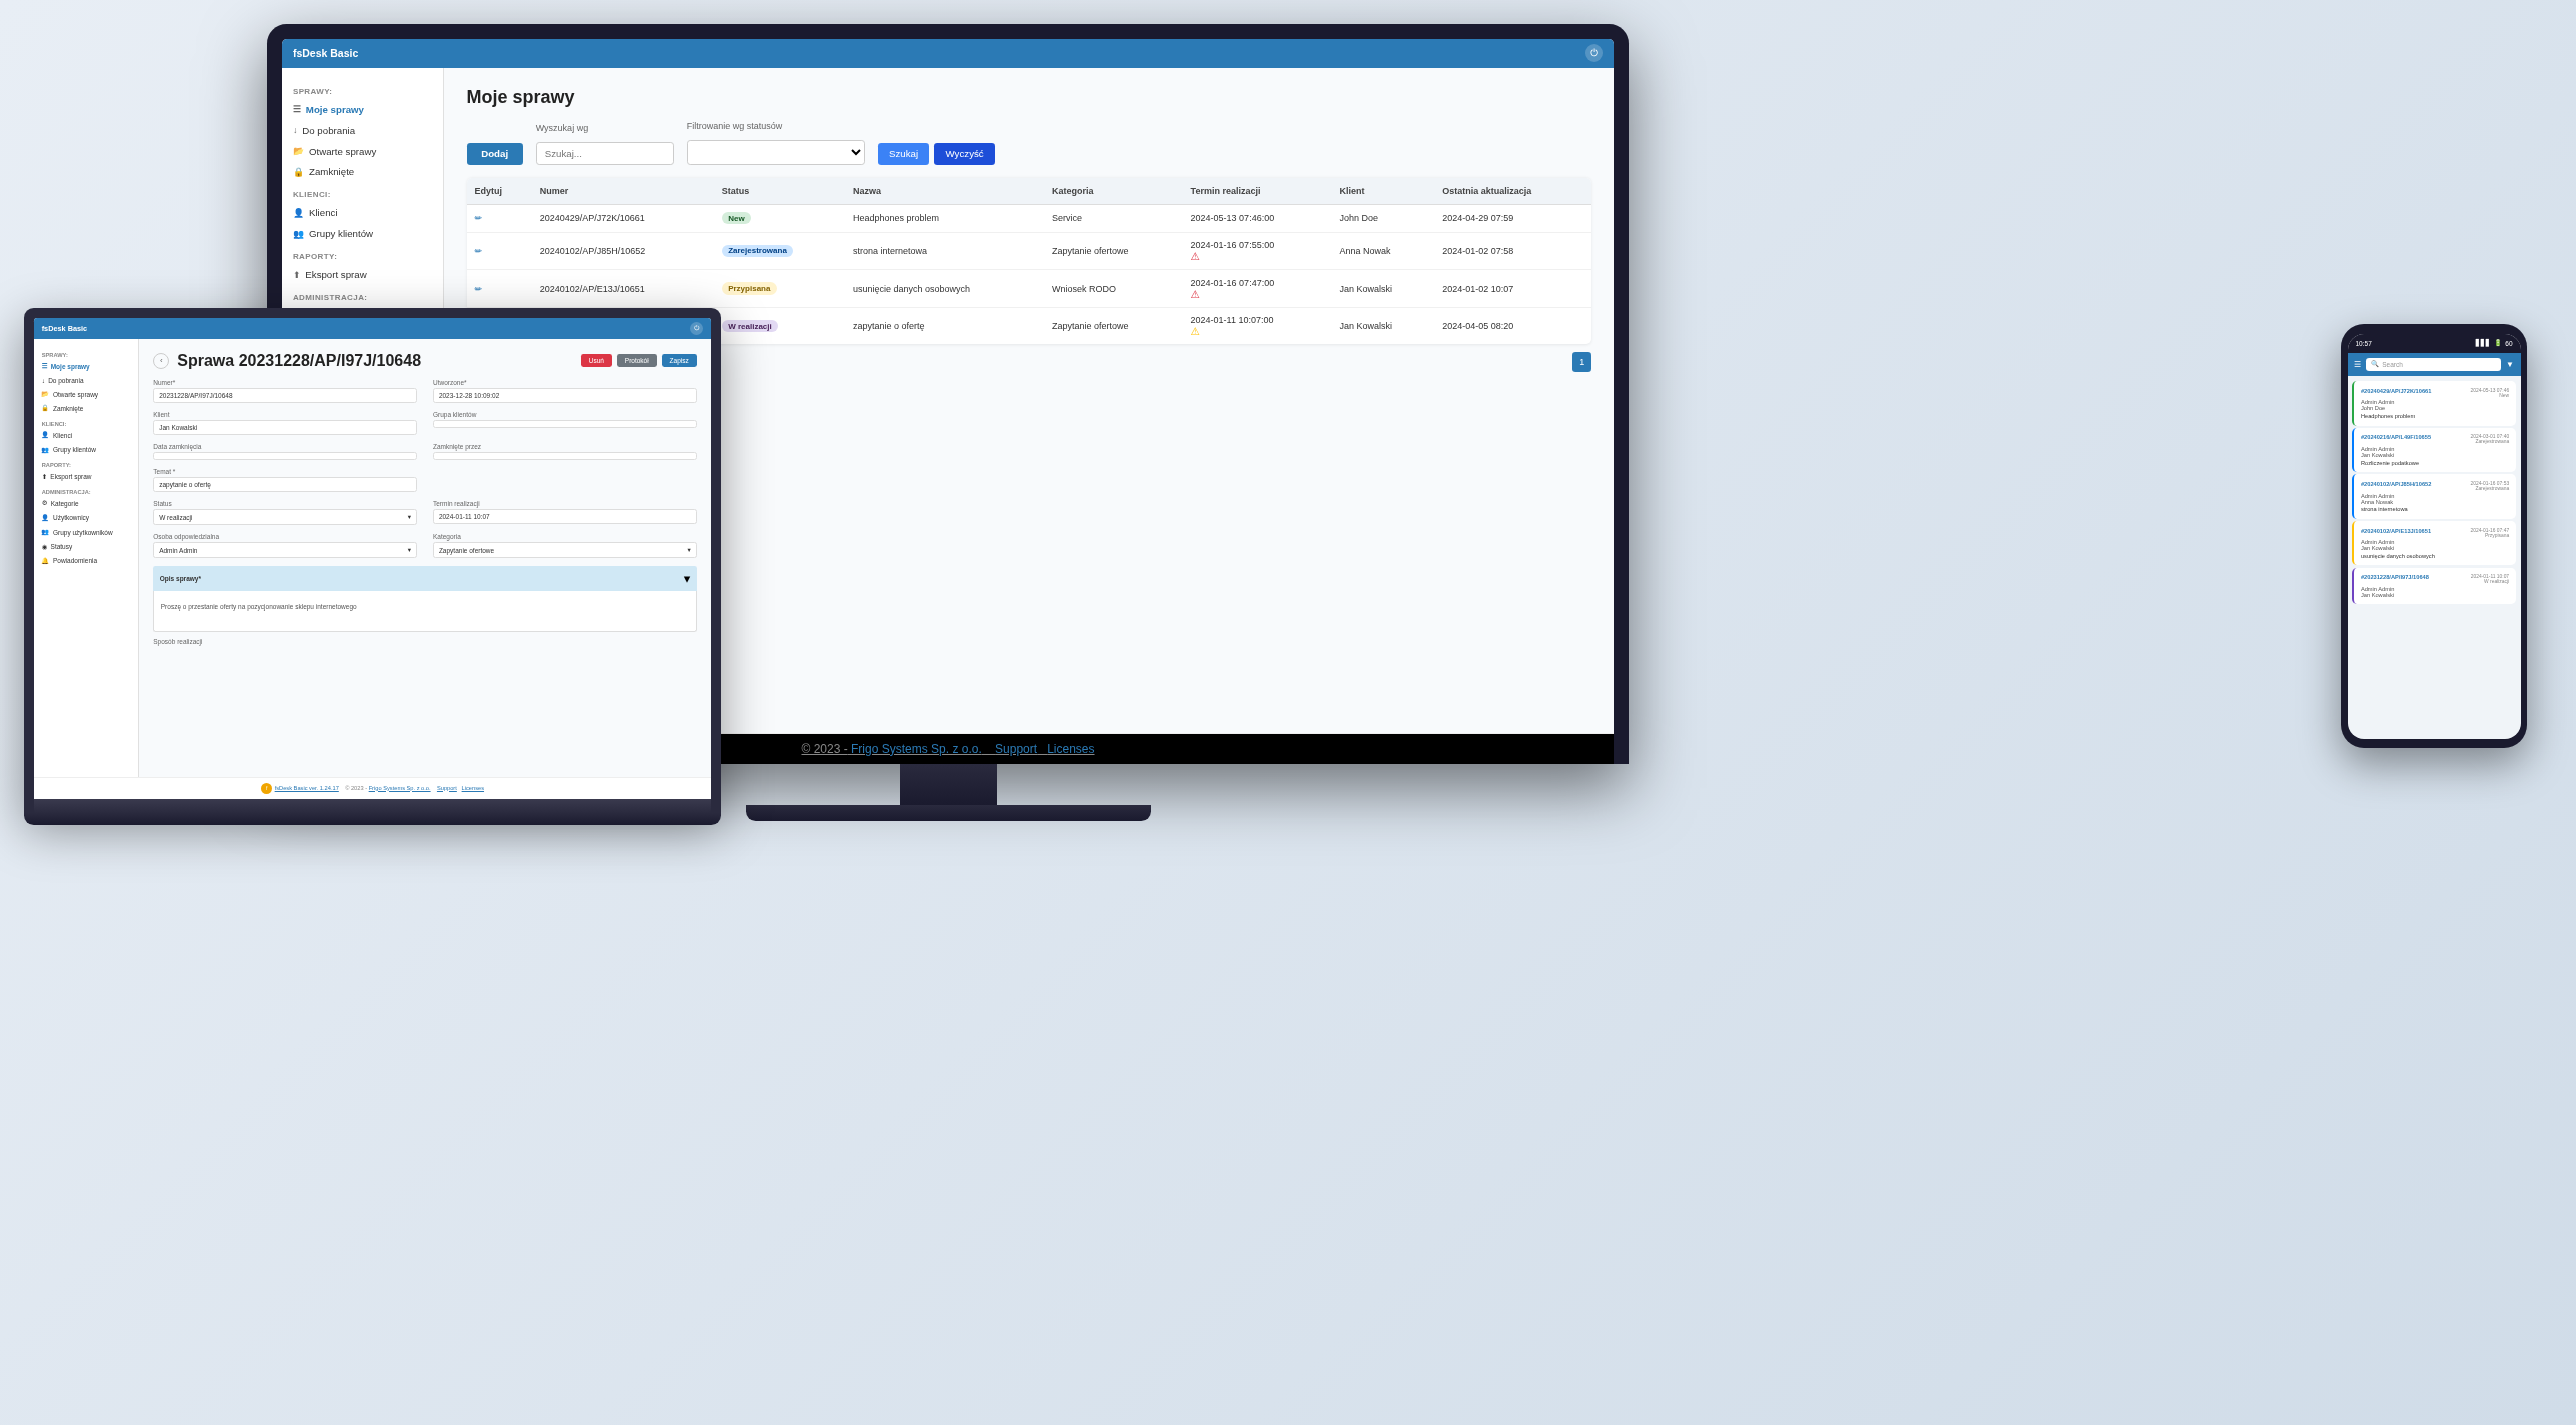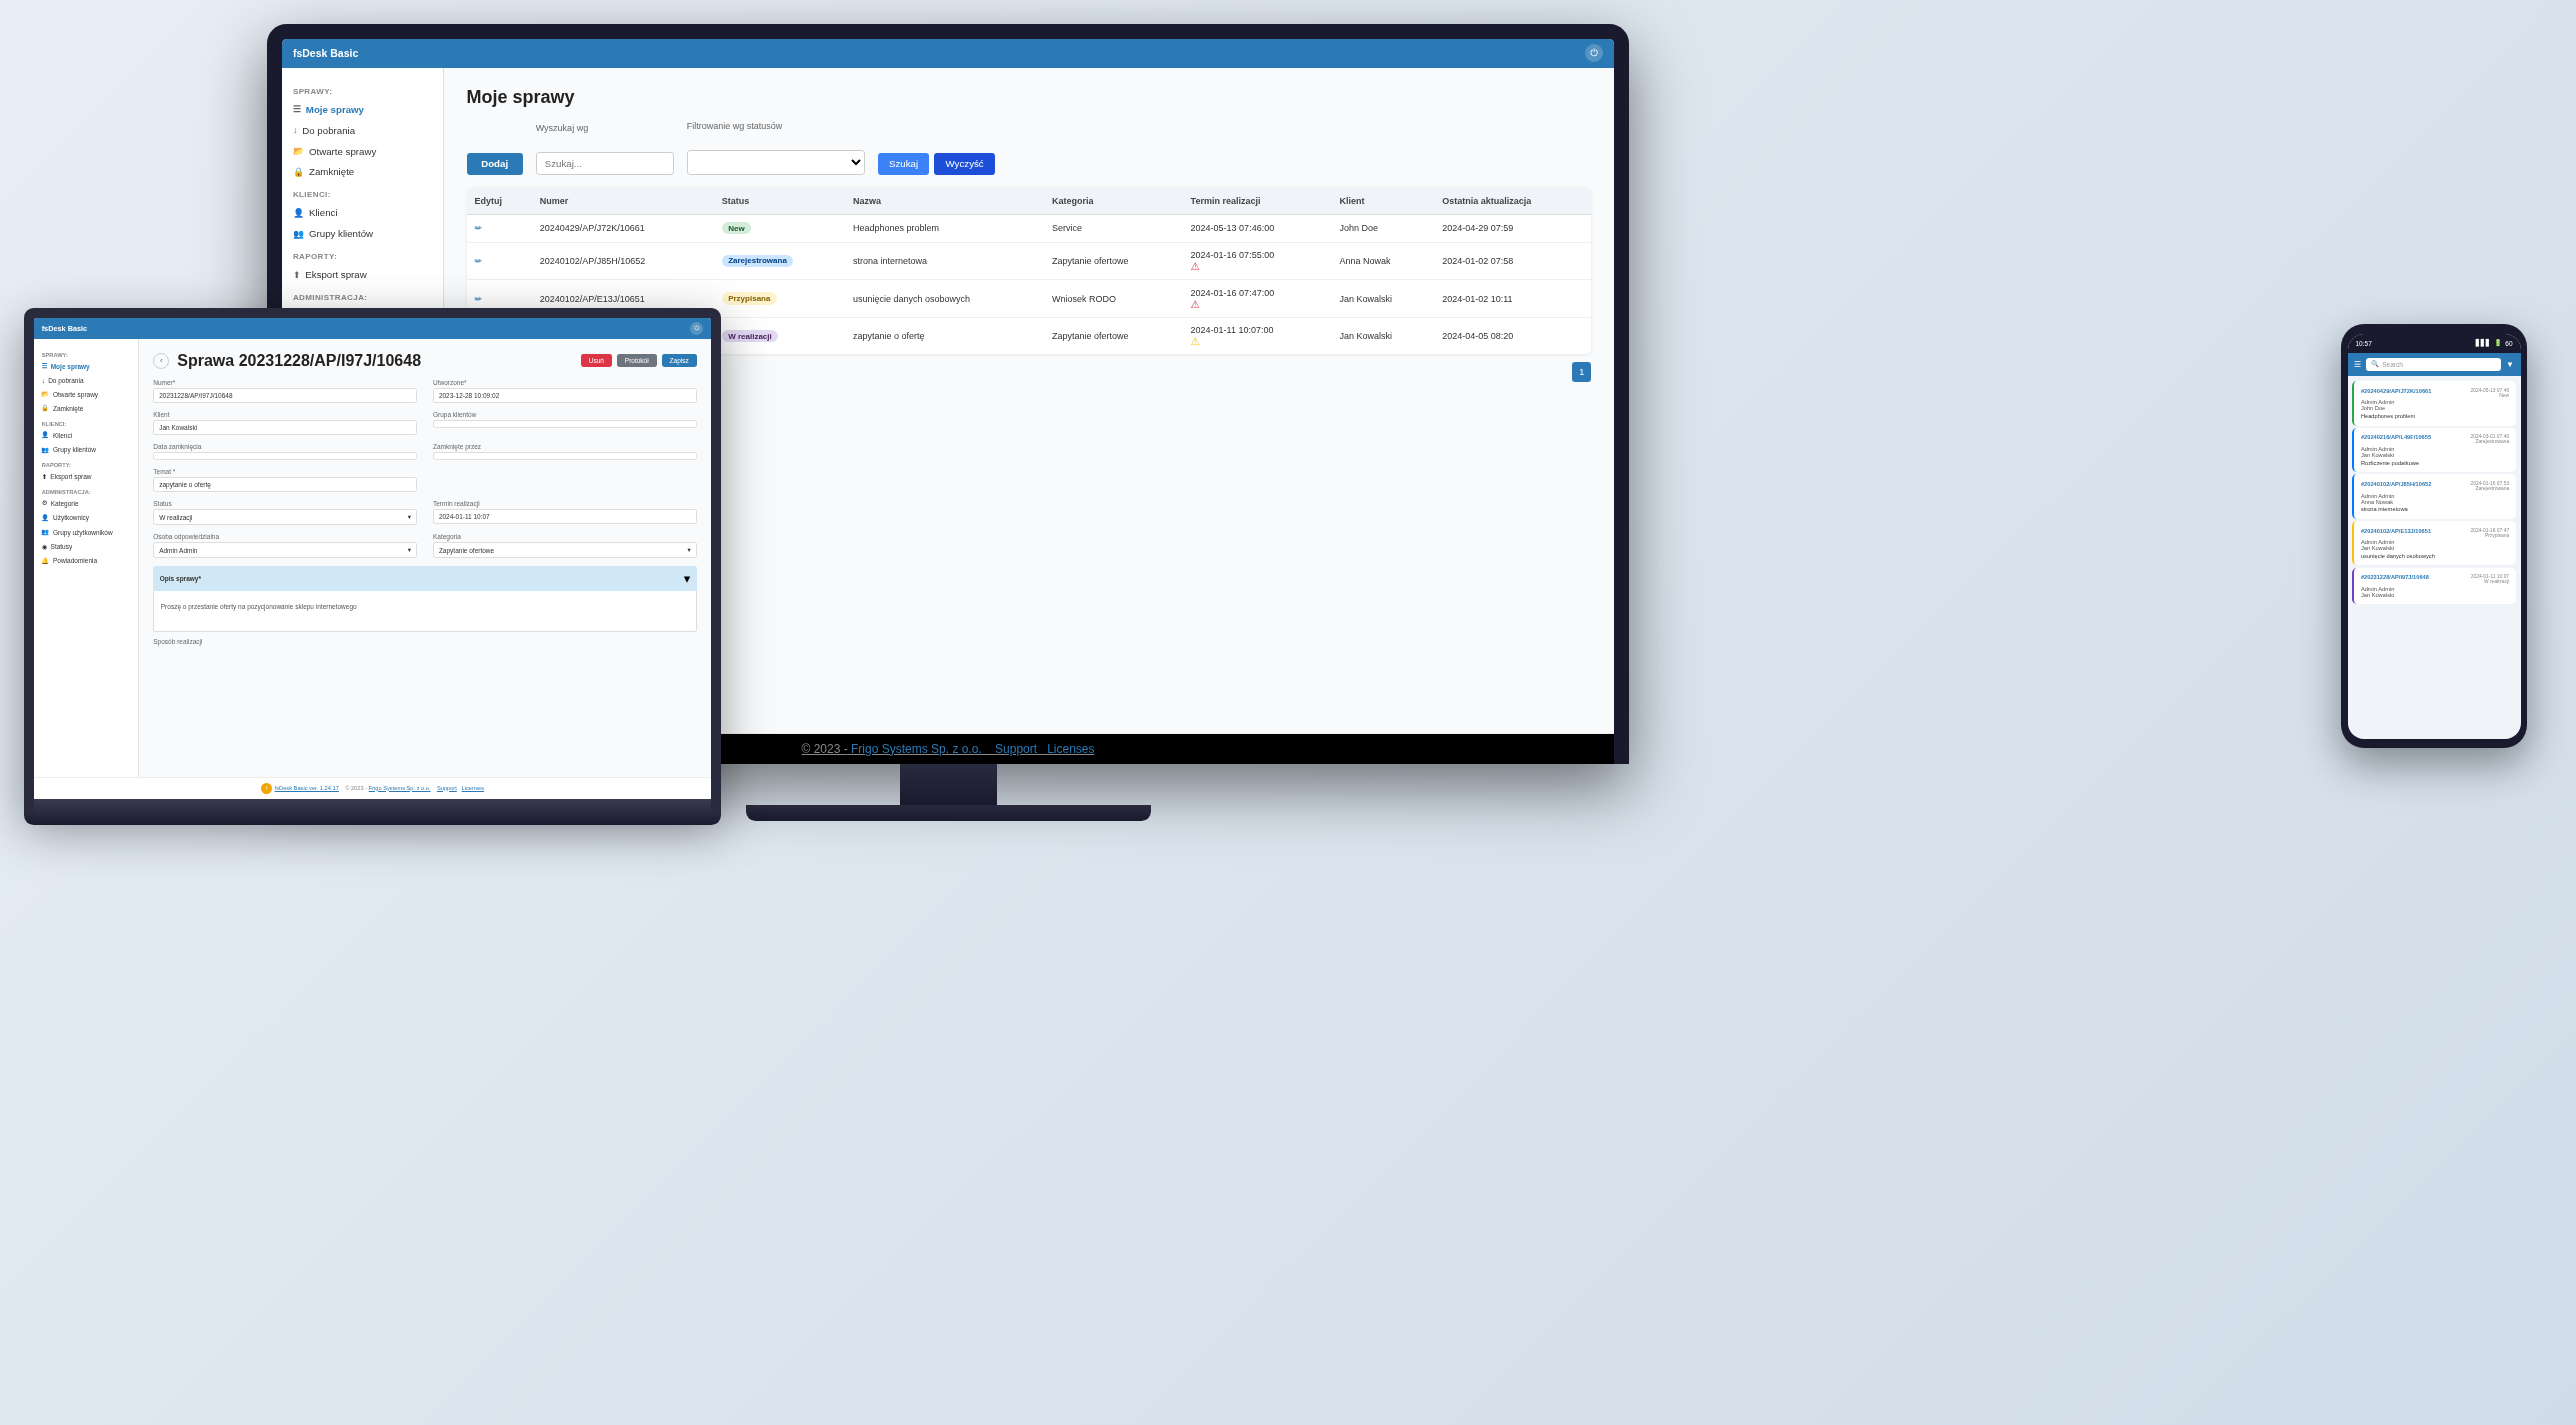--- a/index.html
+++ b/index.html
@@ -128,21 +128,21 @@
     
     .toolbar {
       display: flex;
       align-items: flex-end;
       gap: 13px;
       margin-bottom: 13px;
     }
     .toolbar-group {
       display: flex;
       flex-direction: column;
-      gap: 19px;
+      gap: 9px;
     }
     .toolbar-label {
       font-size: 9px;
       color: #666;
     }
     .btn-add {
       background: #2b7ab5;
       color: white;
       border: none;
       padding: 5.7px 14.6px;
@@ -536,21 +536,21 @@
       <td>2024-01-02 07:58</td>
     </tr>
                 <tr>
       <td><span class="edit-icon">✏</span></td>
       <td>20240102/AP/E13J/10651</td>
       <td><span class="status-badge status-assigned">Przypisana</span></td>
       <td>usunięcie danych osobowych</td>
       <td>Wniosek RODO</td>
       <td>2024-01-16 07:47:00<br><span class="alert-icon">⚠</span></td>
       <td>Jan Kowalski <jan kowalski=""></jan></td>
-      <td>2024-01-02 10:11</td>
+      <td>2024-01-02 10:07</td>
     </tr>
                 <tr>
       <td><span class="edit-icon">✏</span></td>
       <td>20231228/AP/I97J/10648</td>
       <td><span class="status-badge status-progress">W realizacji</span></td>
       <td>zapytanie o ofertę</td>
       <td>Zapytanie ofertowe</td>
       <td>2024-01-11 10:07:00<br><span class="warn-icon">⚠</span></td>
       <td>Jan Kowalski <jan kowalski=""></jan></td>
       <td>2024-04-05 08:20</td>

